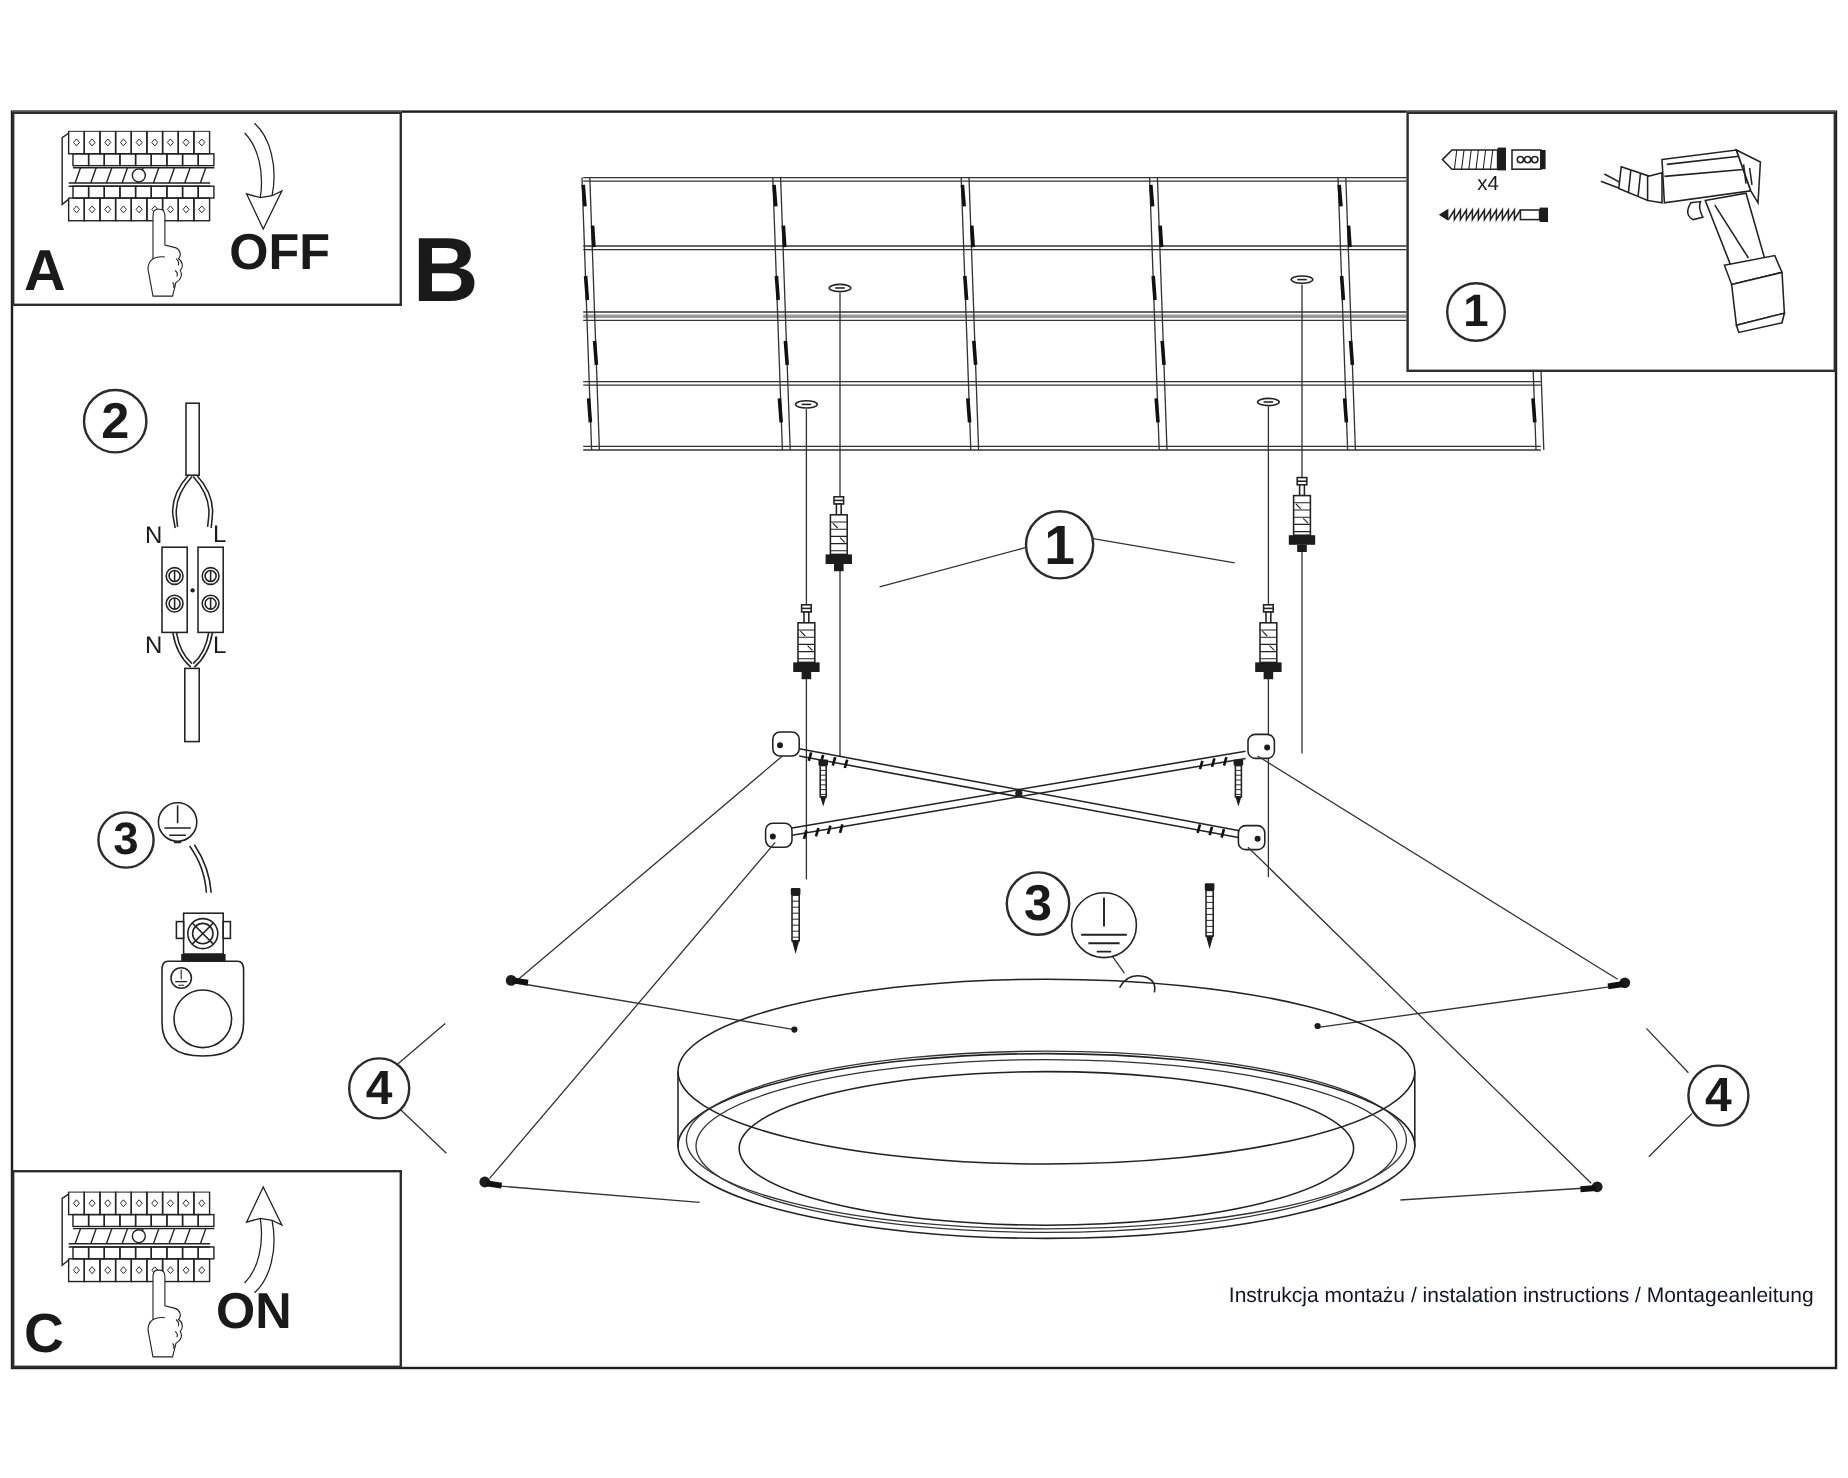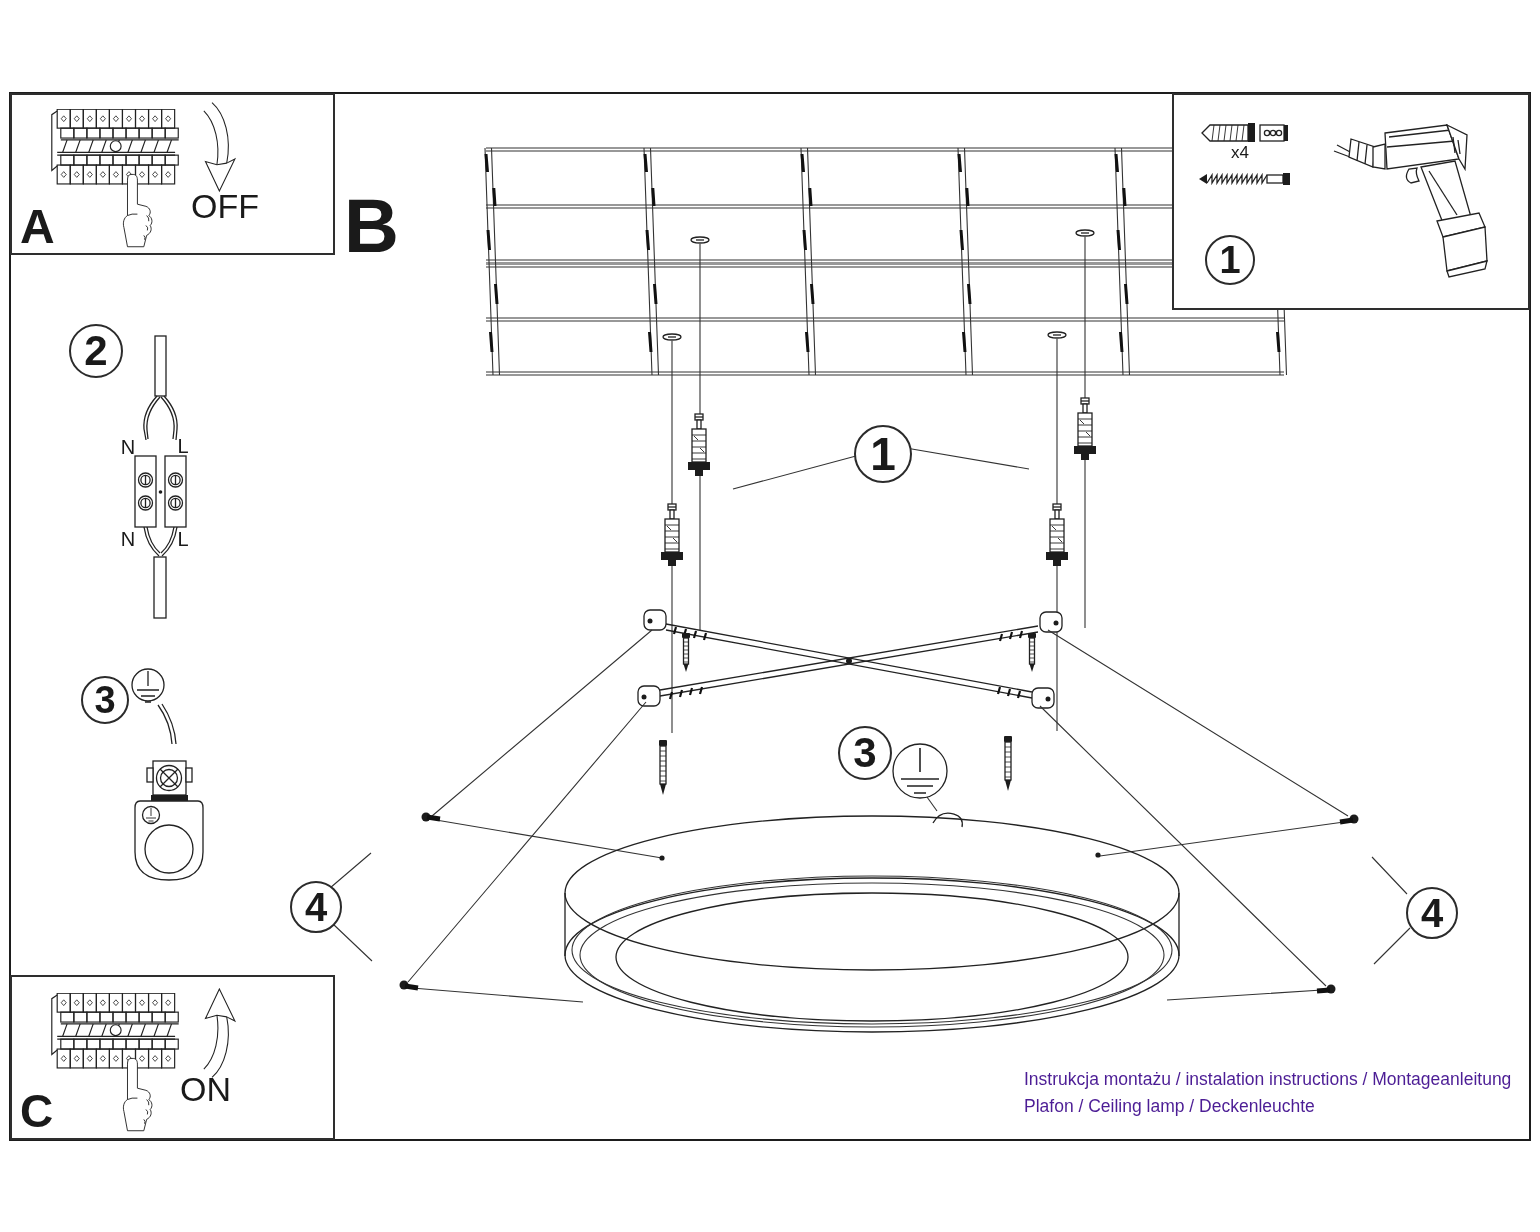--- a/index.html
+++ b/index.html
@@ -9,38 +9,38 @@
   #main-art{position:absolute;left:0;top:0;z-index:1;}
   .inset-box{position:absolute;background:#fff;border:2px solid #2e2e2e;z-index:2;}
   #box-a{left:10px;top:93px;width:321px;height:158px;}
   #box-parts{left:1172px;top:93px;width:354px;height:213px;}
   #box-c{left:10px;top:975px;width:321px;height:161px;}
   .txt{position:absolute;z-index:3;white-space:nowrap;}
   .big-letter{font-weight:bold;line-height:1;}
   #lbl-a{left:20px;top:203px;font-size:48px;}
   #lbl-b{left:344px;top:188px;font-size:76px;}
   #lbl-c{left:20px;top:1088px;font-size:46px;}
-  .state{font-weight:normal;font-size:34px;line-height:1;}
+  .state{font-weight:bold;font-size:42px;line-height:1;}
   #lbl-off{left:191px;top:189px;}
   #lbl-on{left:180px;top:1072px;}
   #lbl-x4{left:1231px;top:143px;font-size:17px;text-align:right;}
   .term{font-size:20px;transform:translate(-50%,-50%);}
   #t-n1{left:128px;top:447px;} #t-l1{left:183px;top:446px;}
   #t-n2{left:128px;top:539px;} #t-l2{left:183px;top:539px;}
   .callout{position:absolute;z-index:3;border:2px solid #2b2b2b;border-radius:50%;
            background:#fff;display:flex;align-items:center;justify-content:center;
            font-weight:bold;line-height:1;}
   #c-parts{left:1205px;top:235px;width:46px;height:46px;font-size:38px;}
   #c1-main{left:854px;top:425px;width:54px;height:54px;font-size:46px;}
   #c2-left{left:69px;top:324px;width:50px;height:50px;font-size:42px;}
   #c3-left{left:81px;top:676px;width:44px;height:44px;font-size:38px;}
   #c3-main{left:838px;top:726px;width:50px;height:50px;font-size:42px;}
   #c4-left{left:290px;top:881px;width:48px;height:48px;font-size:40px;}
   #c4-right{left:1406px;top:887px;width:48px;height:48px;font-size:40px;}
-  #footer{left:1024px;top:1066px;font-size:17.5px;line-height:26.5px;color:#4c1d95;}
+  #footer{left:1024px;top:1066px;font-size:17.5px;line-height:26.5px;color:#0f172a;}
   .ln{fill:none;stroke:#222;stroke-width:1.3;}
   .ln2{fill:none;stroke:#333;stroke-width:1.1;}
   .thick{fill:none;stroke:#999;stroke-width:3;}
   .dash{fill:none;stroke:#111;stroke-width:3;}
   .fil{fill:#1c1c1c;stroke:none;}
   .wfil{fill:#fff;stroke:#222;stroke-width:1.3;}
 </style>
 </head>
 <body>
 
@@ -365,16 +365,15 @@
 <div id="c-parts" class="callout">1</div>
 <div id="c1-main" class="callout">1</div>
 <div id="c2-left" class="callout">2</div>
 <div id="c3-left" class="callout">3</div>
 <div id="c3-main" class="callout">3</div>
 <div id="c4-left" class="callout">4</div>
 <div id="c4-right" class="callout">4</div>
 
 <div id="footer" class="txt">
   <div>Instrukcja montażu / instalation instructions / Montageanleitung</div>
-  <div>Plafon / Ceiling lamp / Deckenleuchte</div>
 </div>
 
 </div>
 
 </body></html>

